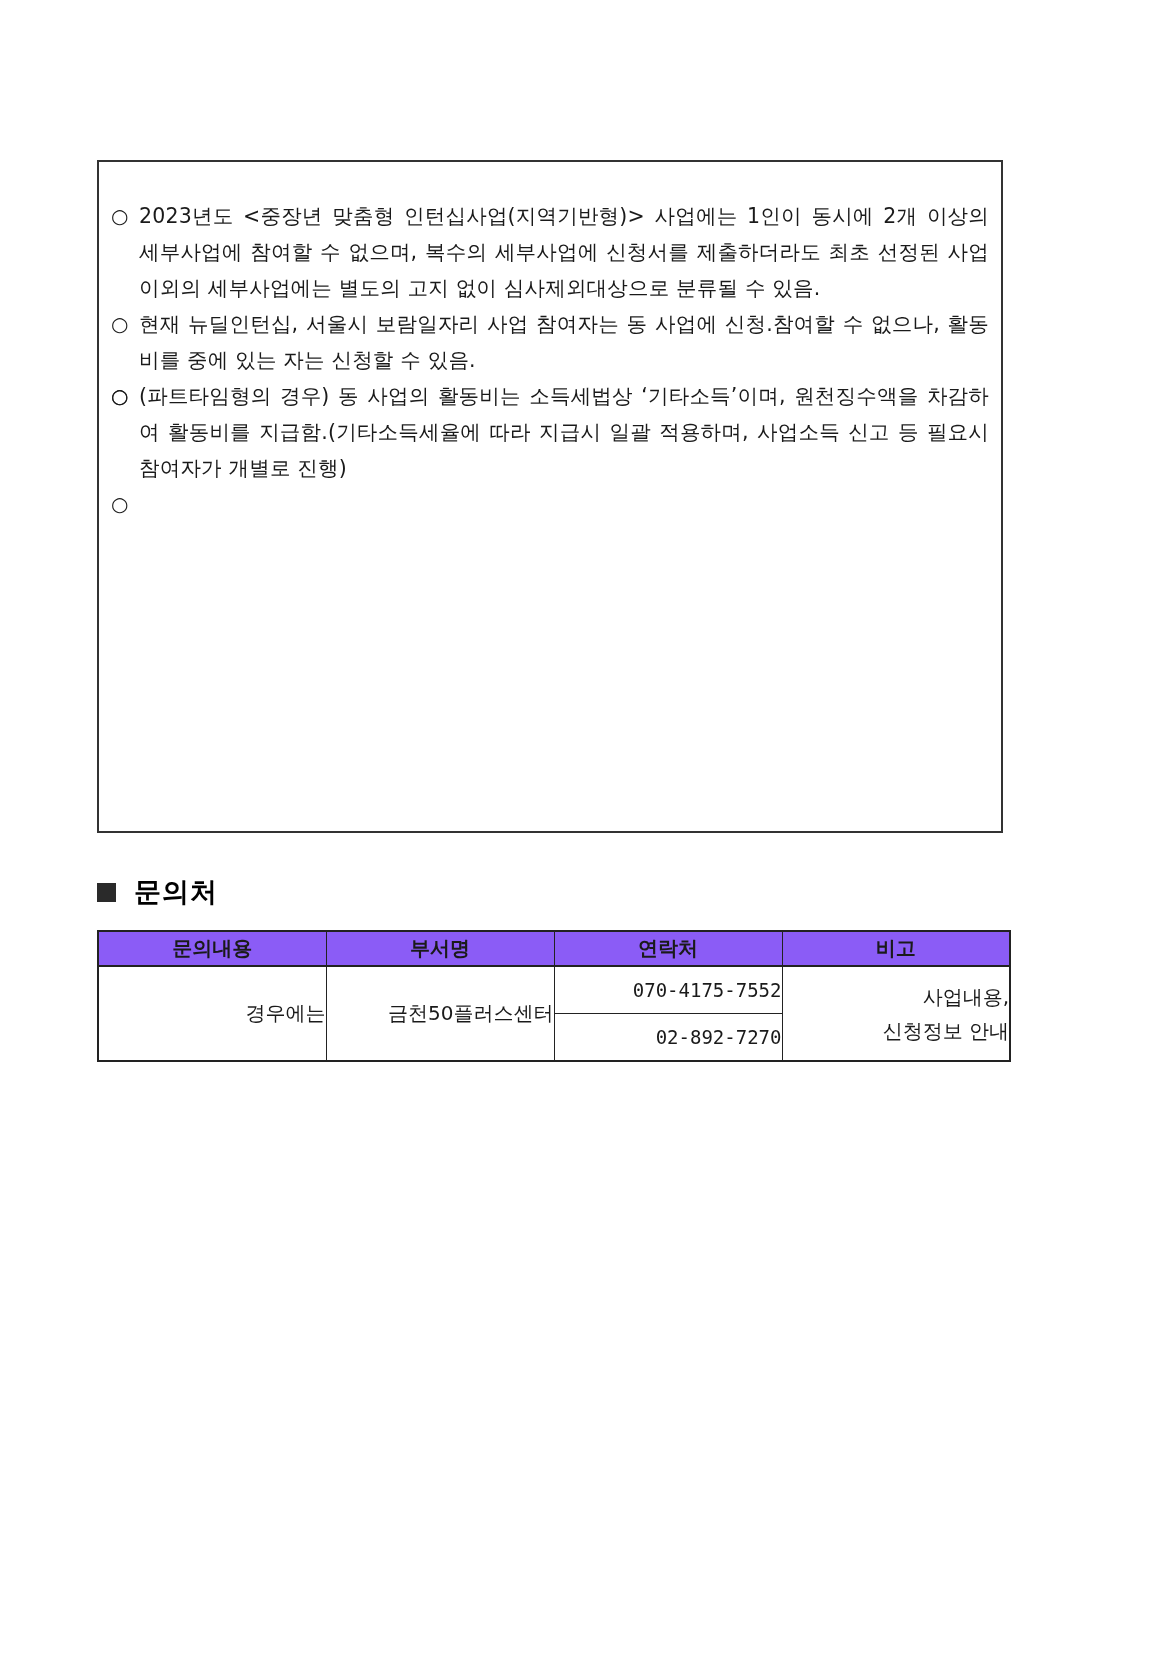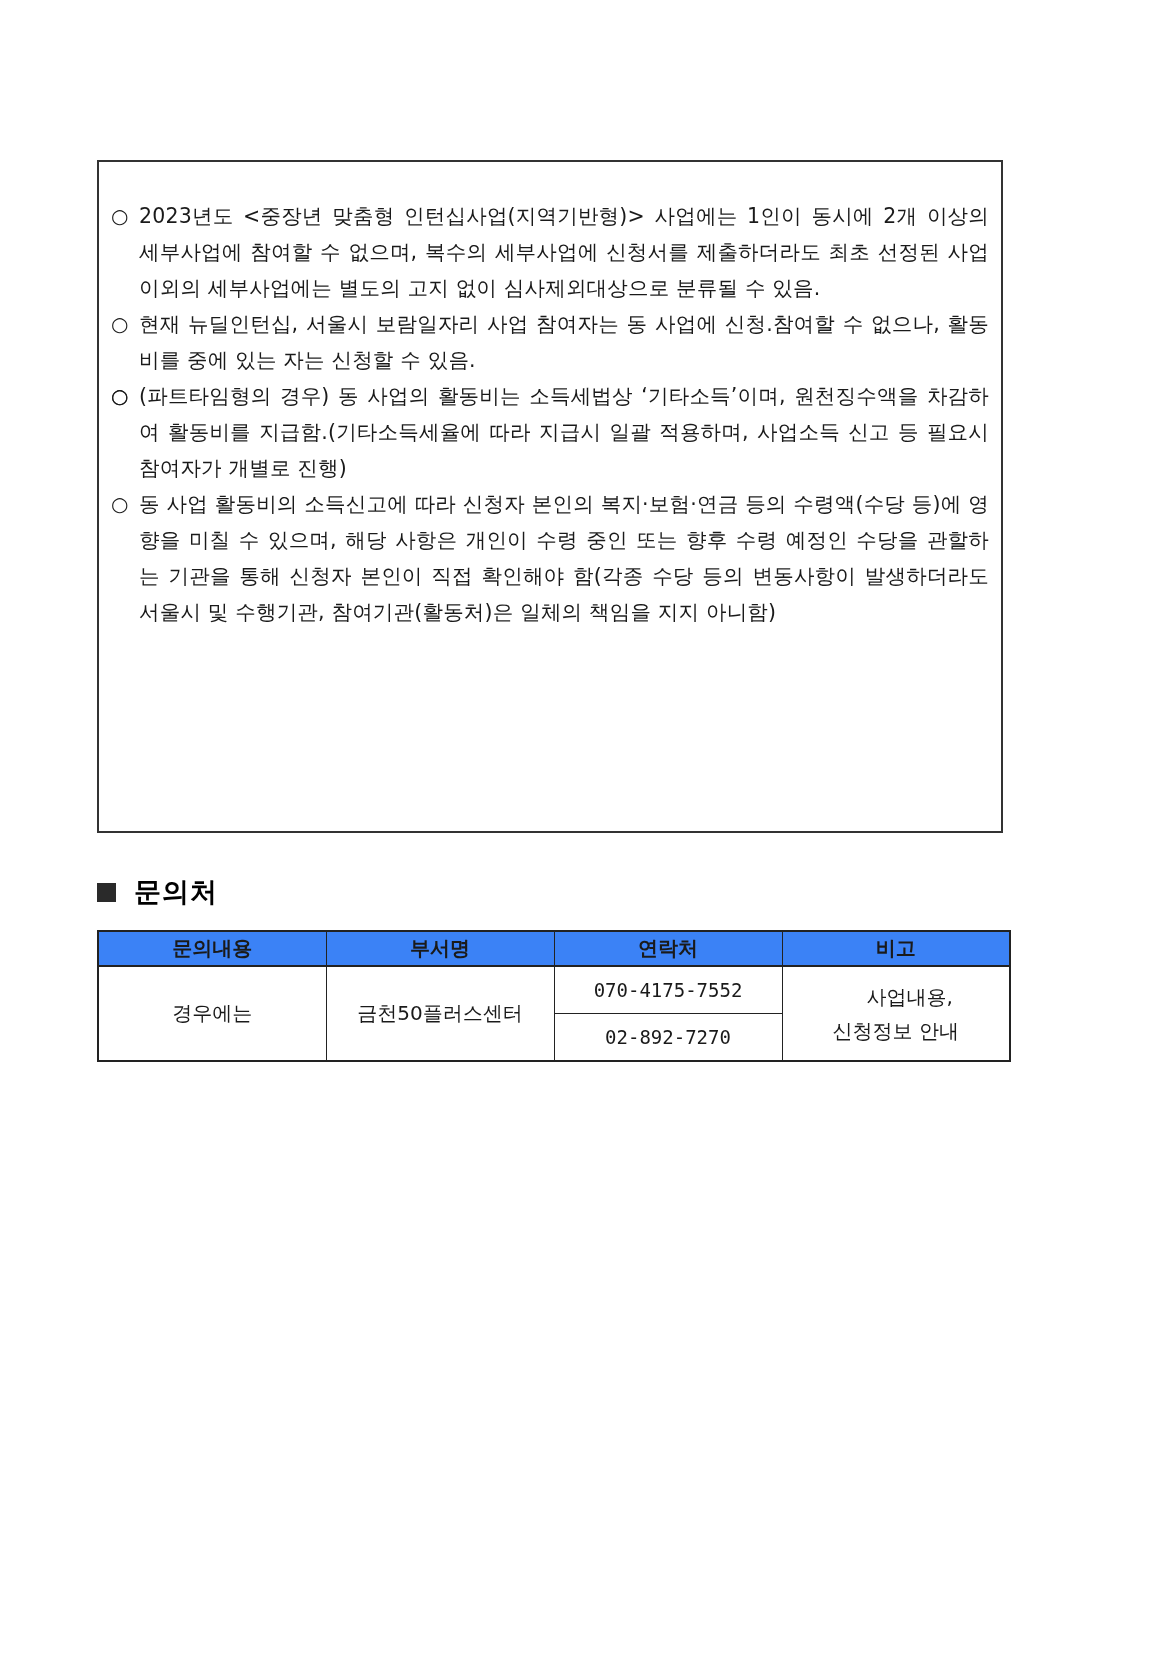--- a/index.html
+++ b/index.html
@@ -33,26 +33,26 @@
   .heading .title {
     font-size: 27px; font-weight: bold; color: #000000; letter-spacing: 1px;
   }
   table.contact {
     position: absolute; left: 97px; top: 930px;
     width: 914px; border-collapse: collapse;
     border: 2.5px solid #222;
     font-size: 20px;
   }
   table.contact th {
-    background: #3b82f6; font-weight: bold; height: 33px;
+    background: #8b5cf6; font-weight: bold; height: 33px;
     border: 1px solid #222; border-bottom: 2px solid #222;
     font-size: 20px; padding: 0;
   }
   table.contact td {
-    border: 1px solid #222; text-align: center; padding: 0;
+    border: 1px solid #222; text-align: right; padding: 0;
   }
   table.contact td.phone { height: 46px; }
   .col { width: 25%; }
   .phone-text { font-family: "DejaVu Sans Mono", "Liberation Mono", monospace; font-size: 19px; }
 </style>
 </head>
 <body>
 
 <div class="notice-box">
   <div class="notice-item">
@@ -65,21 +65,20 @@
   </div>
   <div class="notice-item">
     <span class="bullet">○</span>
   </div>
   <div class="notice-item">
     <span class="bullet">○</span>
     <span>(파트타임형의 경우) 동 사업의 활동비는 소득세법상 ‘기타소득’이며, 원천징수액을 차감하여 활동비를 지급함.(기타소득세율에 따라 지급시 일괄 적용하며, 사업소득 신고 등 필요시 참여자가 개별로 진행)</span>
   </div>
   <div class="notice-item">
     <span class="bullet">○</span>
-    <span>동 사업 활동비의 소득신고에 따라 신청자 본인의 복지·보험·연금 등의 수령액(수당 등)에 영향을 미칠 수 있으며, 해당 사항은 개인이 수령 중인 또는 향후 수령 예정인 수당을 관할하 는 기관을 통해 신청자 본인이 직접 확인해야 함(각종 수당 등의 변동사항이 발생하더라도 서울시 및 수행기관, 참여기관(활동처)은 일체의 책임을 지지 아니함)</span>
   </div>
 </div>
 
 <div class="heading">
   <span class="square"></span>
   <span class="title">문의처</span>
 </div>
 
 <table class="contact">
   <thead>

